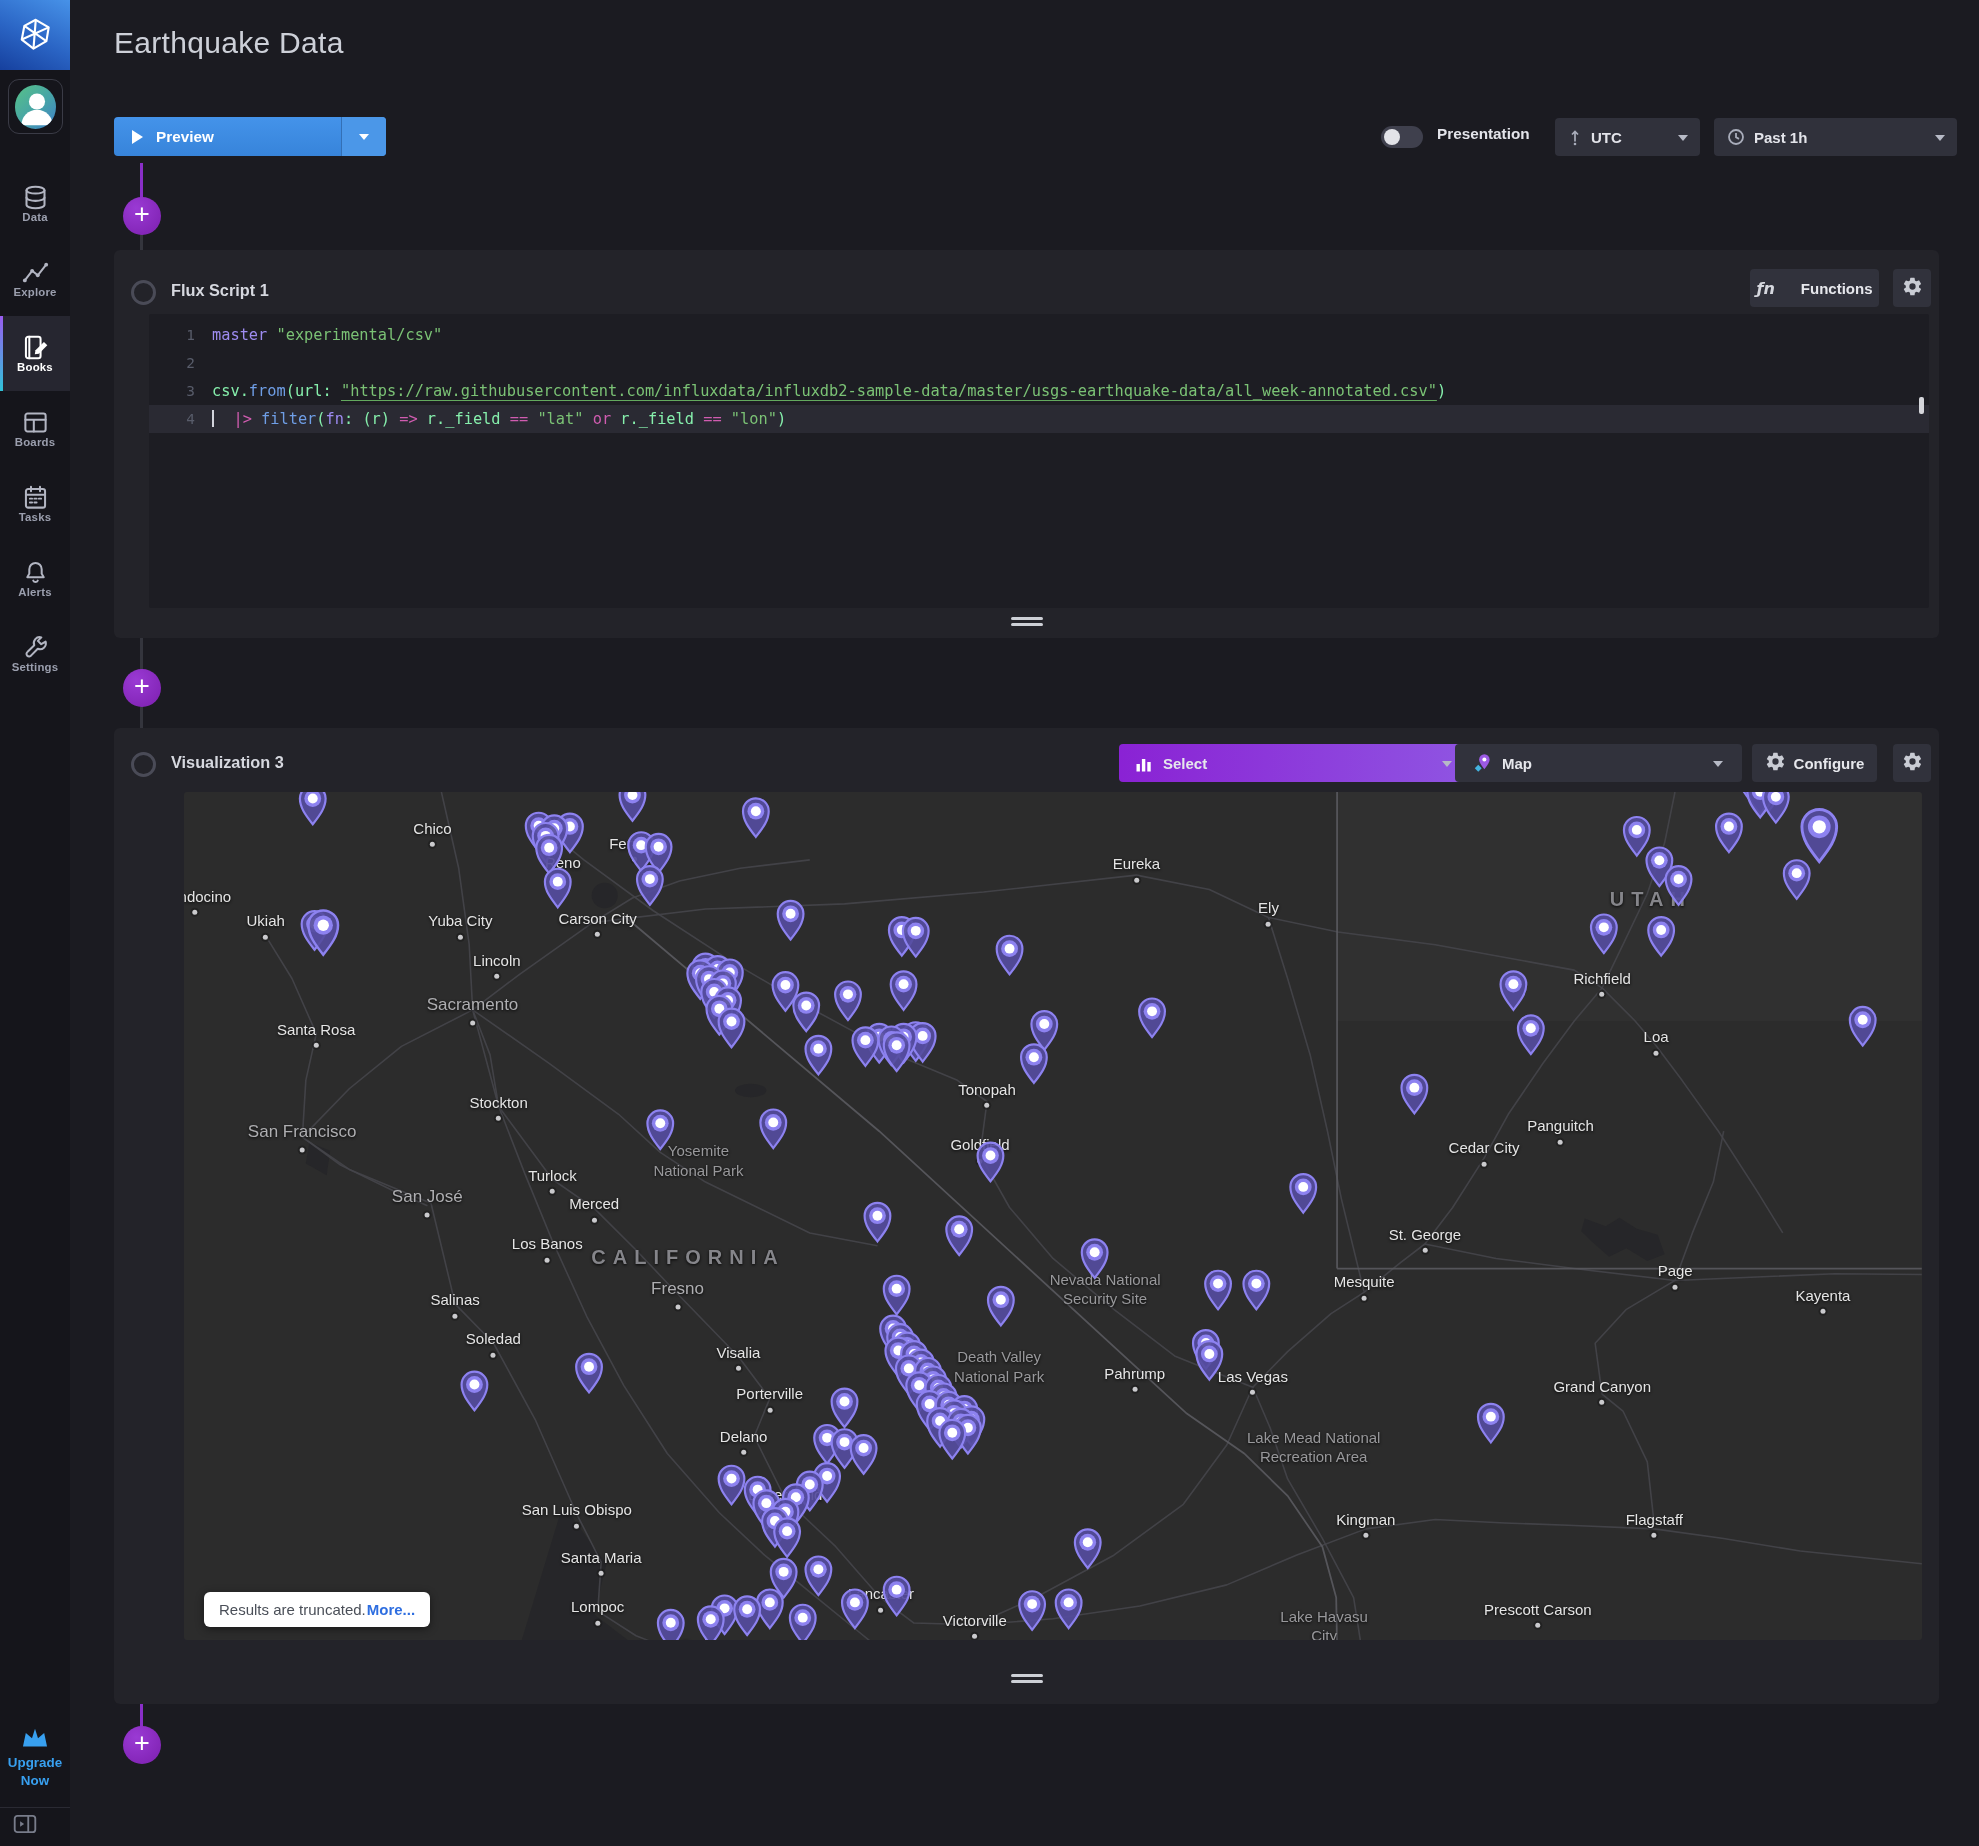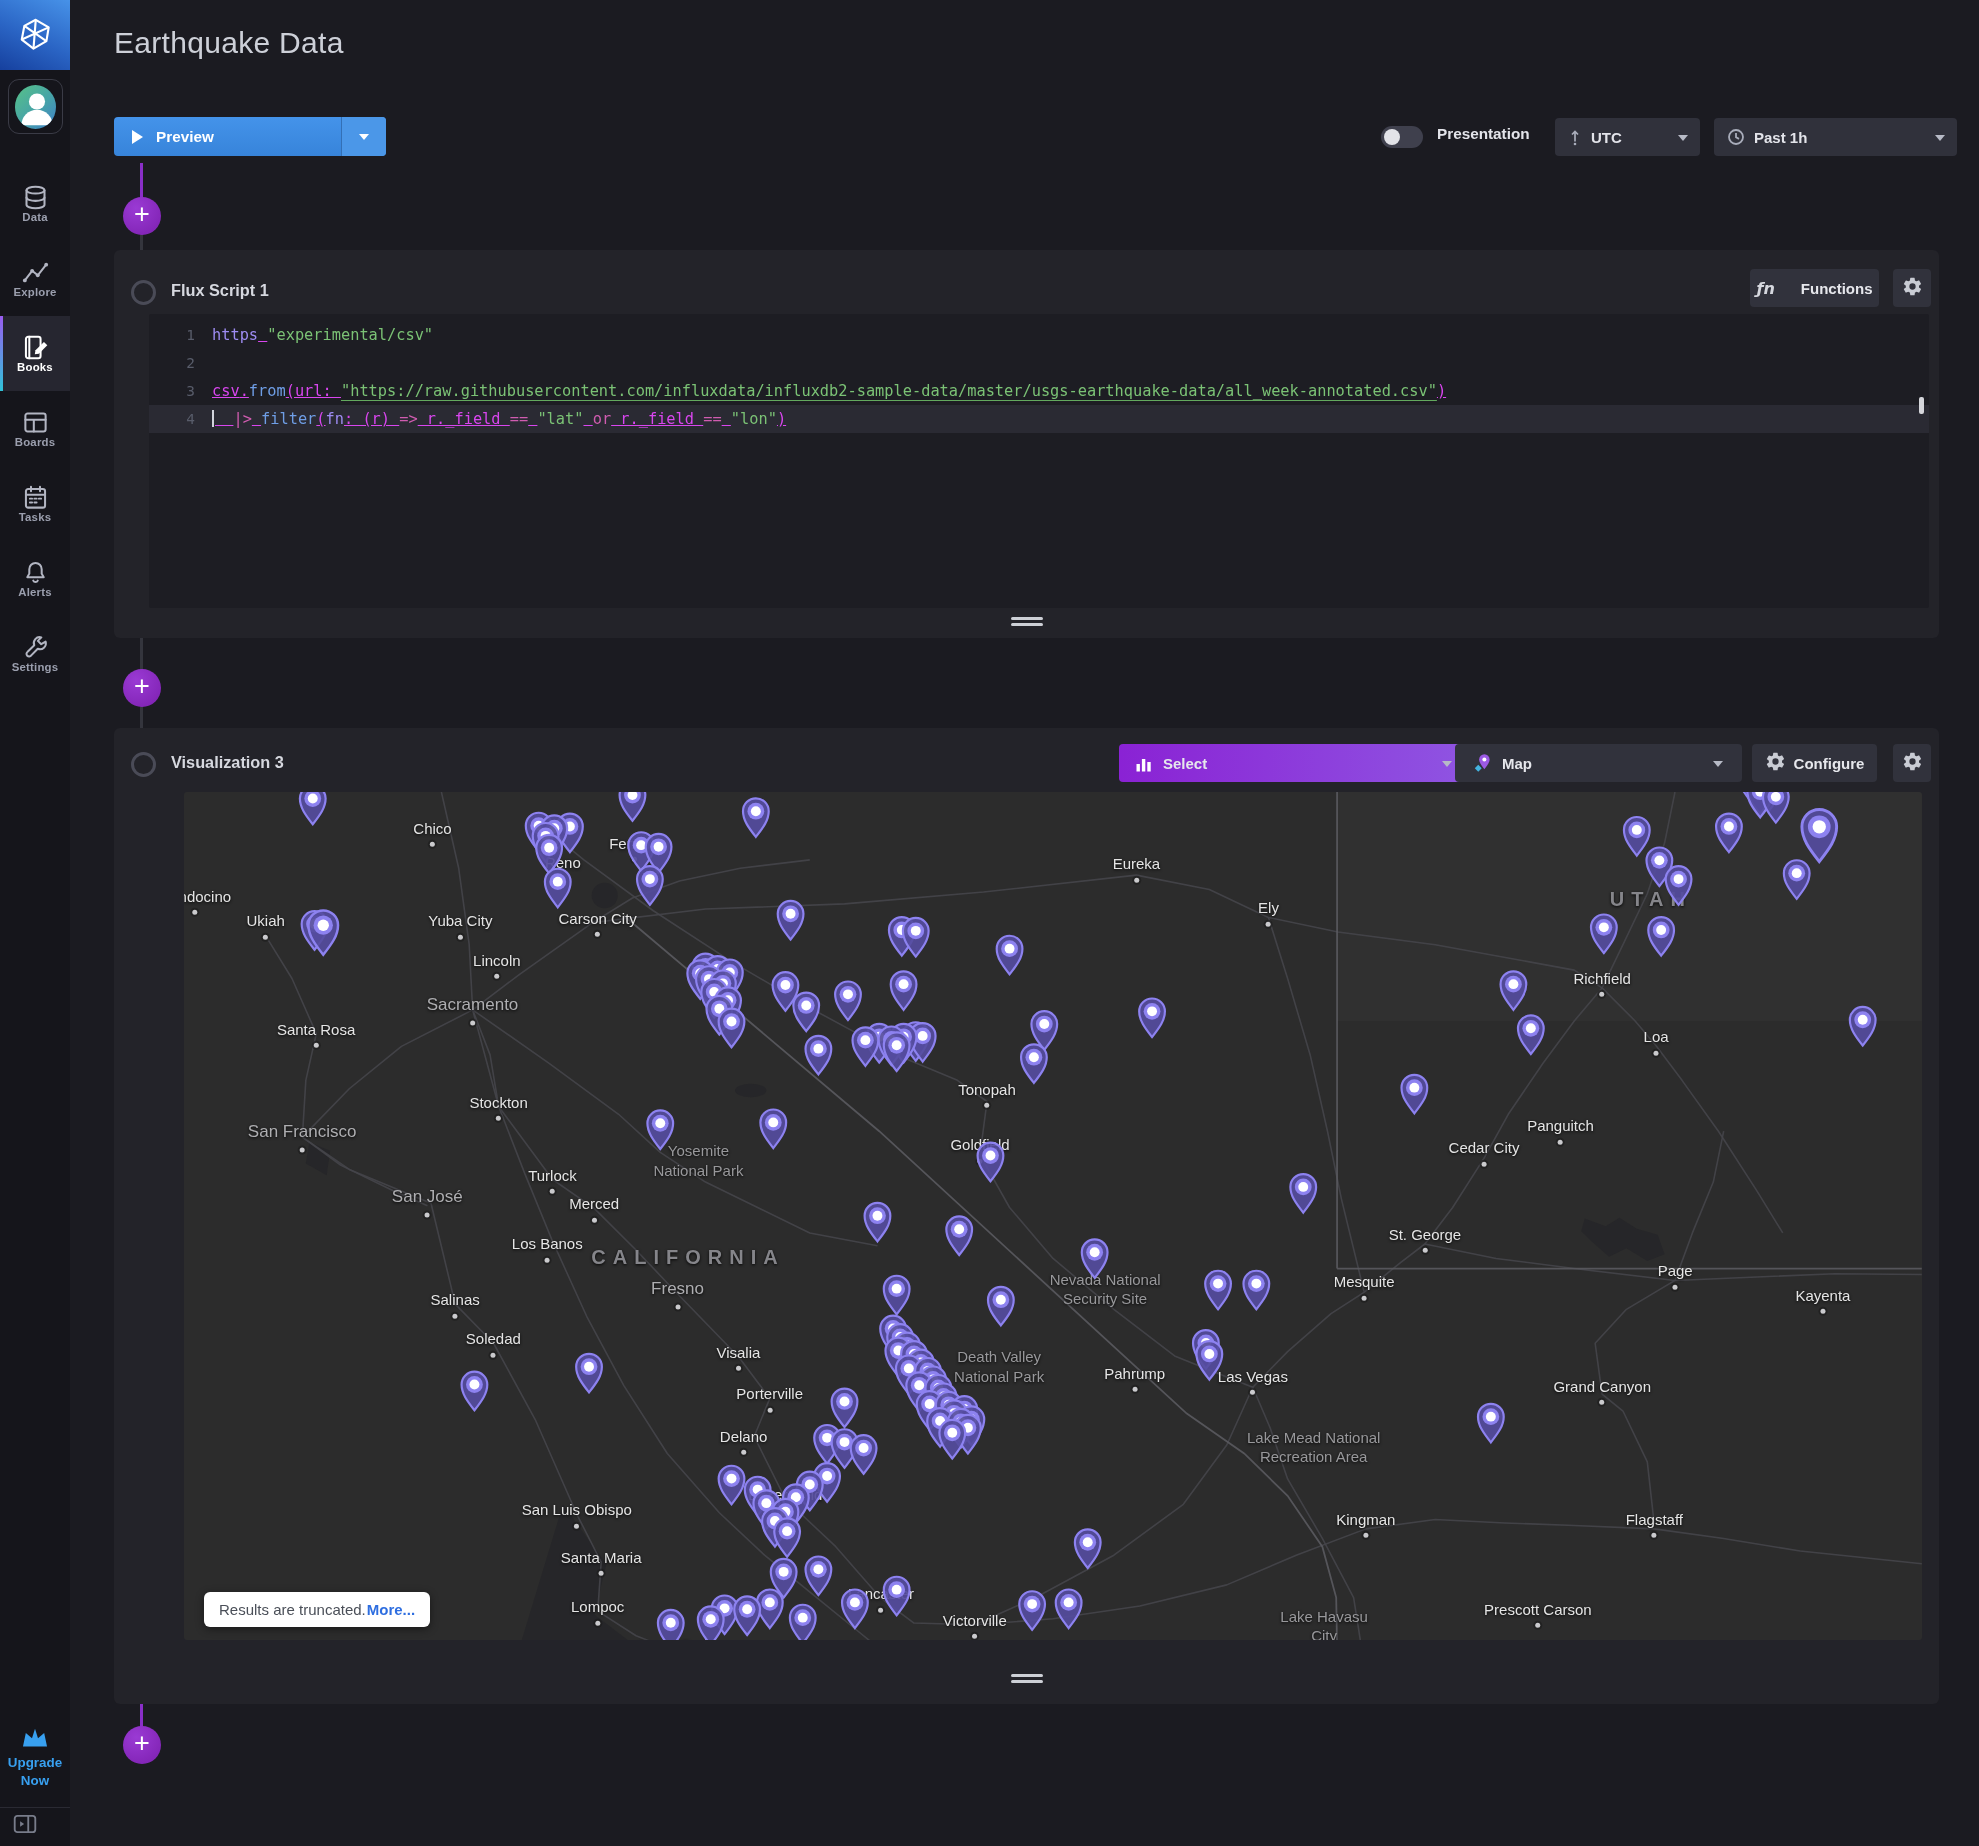--- a/index.html
+++ b/index.html
@@ -83,21 +83,21 @@
   #configure-btn{left:1638px;top:16px;width:125px;justify-content:center;gap:8px;}
   #viz-gear{left:1779px;top:16px;width:38px;justify-content:center;}
   
   #code-panel{position:absolute;left:35px;top:64px;width:1780px;height:287px;background:#1d1d23;
       border-radius:2px;padding-top:7px;font-family:"DejaVu Sans Mono",monospace;font-size:15.3px;cursor:text;}
   .code-line{display:flex;height:28px;line-height:28px;white-space:pre;}
   .code-line .gutter{width:46px;flex:none;text-align:right;padding-right:17px;color:#585c6a;font-size:14.4px;}
   .code-line.active{background:#2a2a33;}
   .code-line.active .code-text::before{content:"";display:inline-block;width:2px;height:17px;background:#d2d4dc;
       vertical-align:-3px;margin-right:1px;}
-  .tok-kw{color:#9e8cf2;} .tok-fn{color:#6f9ee6;} .tok-op{color:#d05cb0;} .tok-pl{color:#d946ef;text-decoration:underline;}
+  .tok-kw{color:#9e8cf2;} .tok-fn{color:#6f9ee6;} .tok-op{color:#d05cb0;} .tok-pl{color:#86efac;}
   .tok-str{color:#7bc275;}
   .tok-strU{color:#7bc275;text-decoration:underline;text-decoration-color:#63a95e;text-underline-offset:4px;}
   #code-scroll-thumb{position:absolute;right:5px;top:83px;width:5px;height:17px;border-radius:2px;background:#d5d6db;}
   
   .drag-handle{position:absolute;left:1011px;width:32px;z-index:3;cursor:row-resize;}
   .drag-handle i{display:block;height:3px;background:#cdd0d6;border-radius:2px;margin:3px 0;}
   #handle-1{top:614px;} #handle-2{top:1671px;}
   
   #map{position:absolute;left:70px;top:64px;width:1738px;height:848px;background:#2c2c2c;border-radius:3px;overflow:hidden;}
   #map svg{position:absolute;left:0;top:0;}
@@ -280,21 +280,21 @@
         <span class="fnit">ƒn</span>
         <span>Functions</span>
       </button>
       <button class="panel-btn" id="flux-gear">
         <span class="gear-slot"><svg width="21" height="21" viewBox="0 0 24 24">
               <path fill="#c9ccd4" d="M19.4 13c.04-.33.06-.66.06-1s-.02-.67-.06-1l2.1-1.65a.5.5 0 0 0 .12-.64l-2-3.46a.5.5 0 0 0-.61-.22l-2.49 1a7.3 7.3 0 0 0-1.73-1l-.38-2.65A.5.5 0 0 0 13.92 2h-4a.5.5 0 0 0-.5.42L9.04 5.07c-.63.26-1.21.6-1.73 1l-2.49-1a.5.5 0 0 0-.61.22l-2 3.46a.5.5 0 0 0 .12.64L4.43 11c-.04.33-.06.66-.06 1s.02.67.06 1l-2.1 1.65a.5.5 0 0 0-.12.64l2 3.46c.14.24.42.34.61.22l2.49-1c.52.4 1.1.74 1.73 1l.38 2.65a.5.5 0 0 0 .5.42h4a.5.5 0 0 0 .5-.42l.38-2.65a7.3 7.3 0 0 0 1.73-1l2.49 1c.19.12.47.02.61-.22l2-3.46a.5.5 0 0 0-.12-.64L19.4 13Zm-7.4 2.6a3.6 3.6 0 1 1 0-7.2 3.6 3.6 0 0 1 0 7.2Z"></path>
             </svg></span>
       </button>
       <div id="code-panel">
         <div id="code-lines">
-            <div class="code-line"><span class="gutter">1</span><span class="code-text"><span class="tok-kw">https</span><span class="tok-pl"> </span><span class="tok-str">"experimental/csv"</span></span></div>
+            <div class="code-line"><span class="gutter">1</span><span class="code-text"><span class="tok-kw">master</span><span class="tok-pl"> </span><span class="tok-str">"experimental/csv"</span></span></div>
             <div class="code-line"><span class="gutter">2</span><span class="code-text"></span></div>
             <div class="code-line"><span class="gutter">3</span><span class="code-text"><span class="tok-pl">csv</span><span class="tok-pl">.</span><span class="tok-fn">from</span><span class="tok-pl">(url: </span><span class="tok-strU">"https://raw.githubusercontent.com/influxdata/influxdb2-sample-data/master/usgs-earthquake-data/all_week-annotated.csv"</span><span class="tok-pl">)</span></span></div>
             <div class="code-line active"><span class="gutter">4</span><span class="code-text"><span class="tok-pl">  </span><span class="tok-op">|&gt;</span><span class="tok-pl"> </span><span class="tok-fn">filter</span><span class="tok-pl">(</span><span class="tok-kw">fn</span><span class="tok-pl">: (r) </span><span class="tok-op">=&gt;</span><span class="tok-pl"> r._field </span><span class="tok-op">==</span><span class="tok-pl"> </span><span class="tok-str">"lat"</span><span class="tok-pl"> </span><span class="tok-op">or</span><span class="tok-pl"> r._field </span><span class="tok-op">==</span><span class="tok-pl"> </span><span class="tok-str">"lon"</span><span class="tok-pl">)</span></span></div>
           </div>
         <div id="code-scroll-thumb"></div>
       </div>
     </section>
     <div class="drag-handle" id="handle-1">
         <i></i>
         <i></i>

